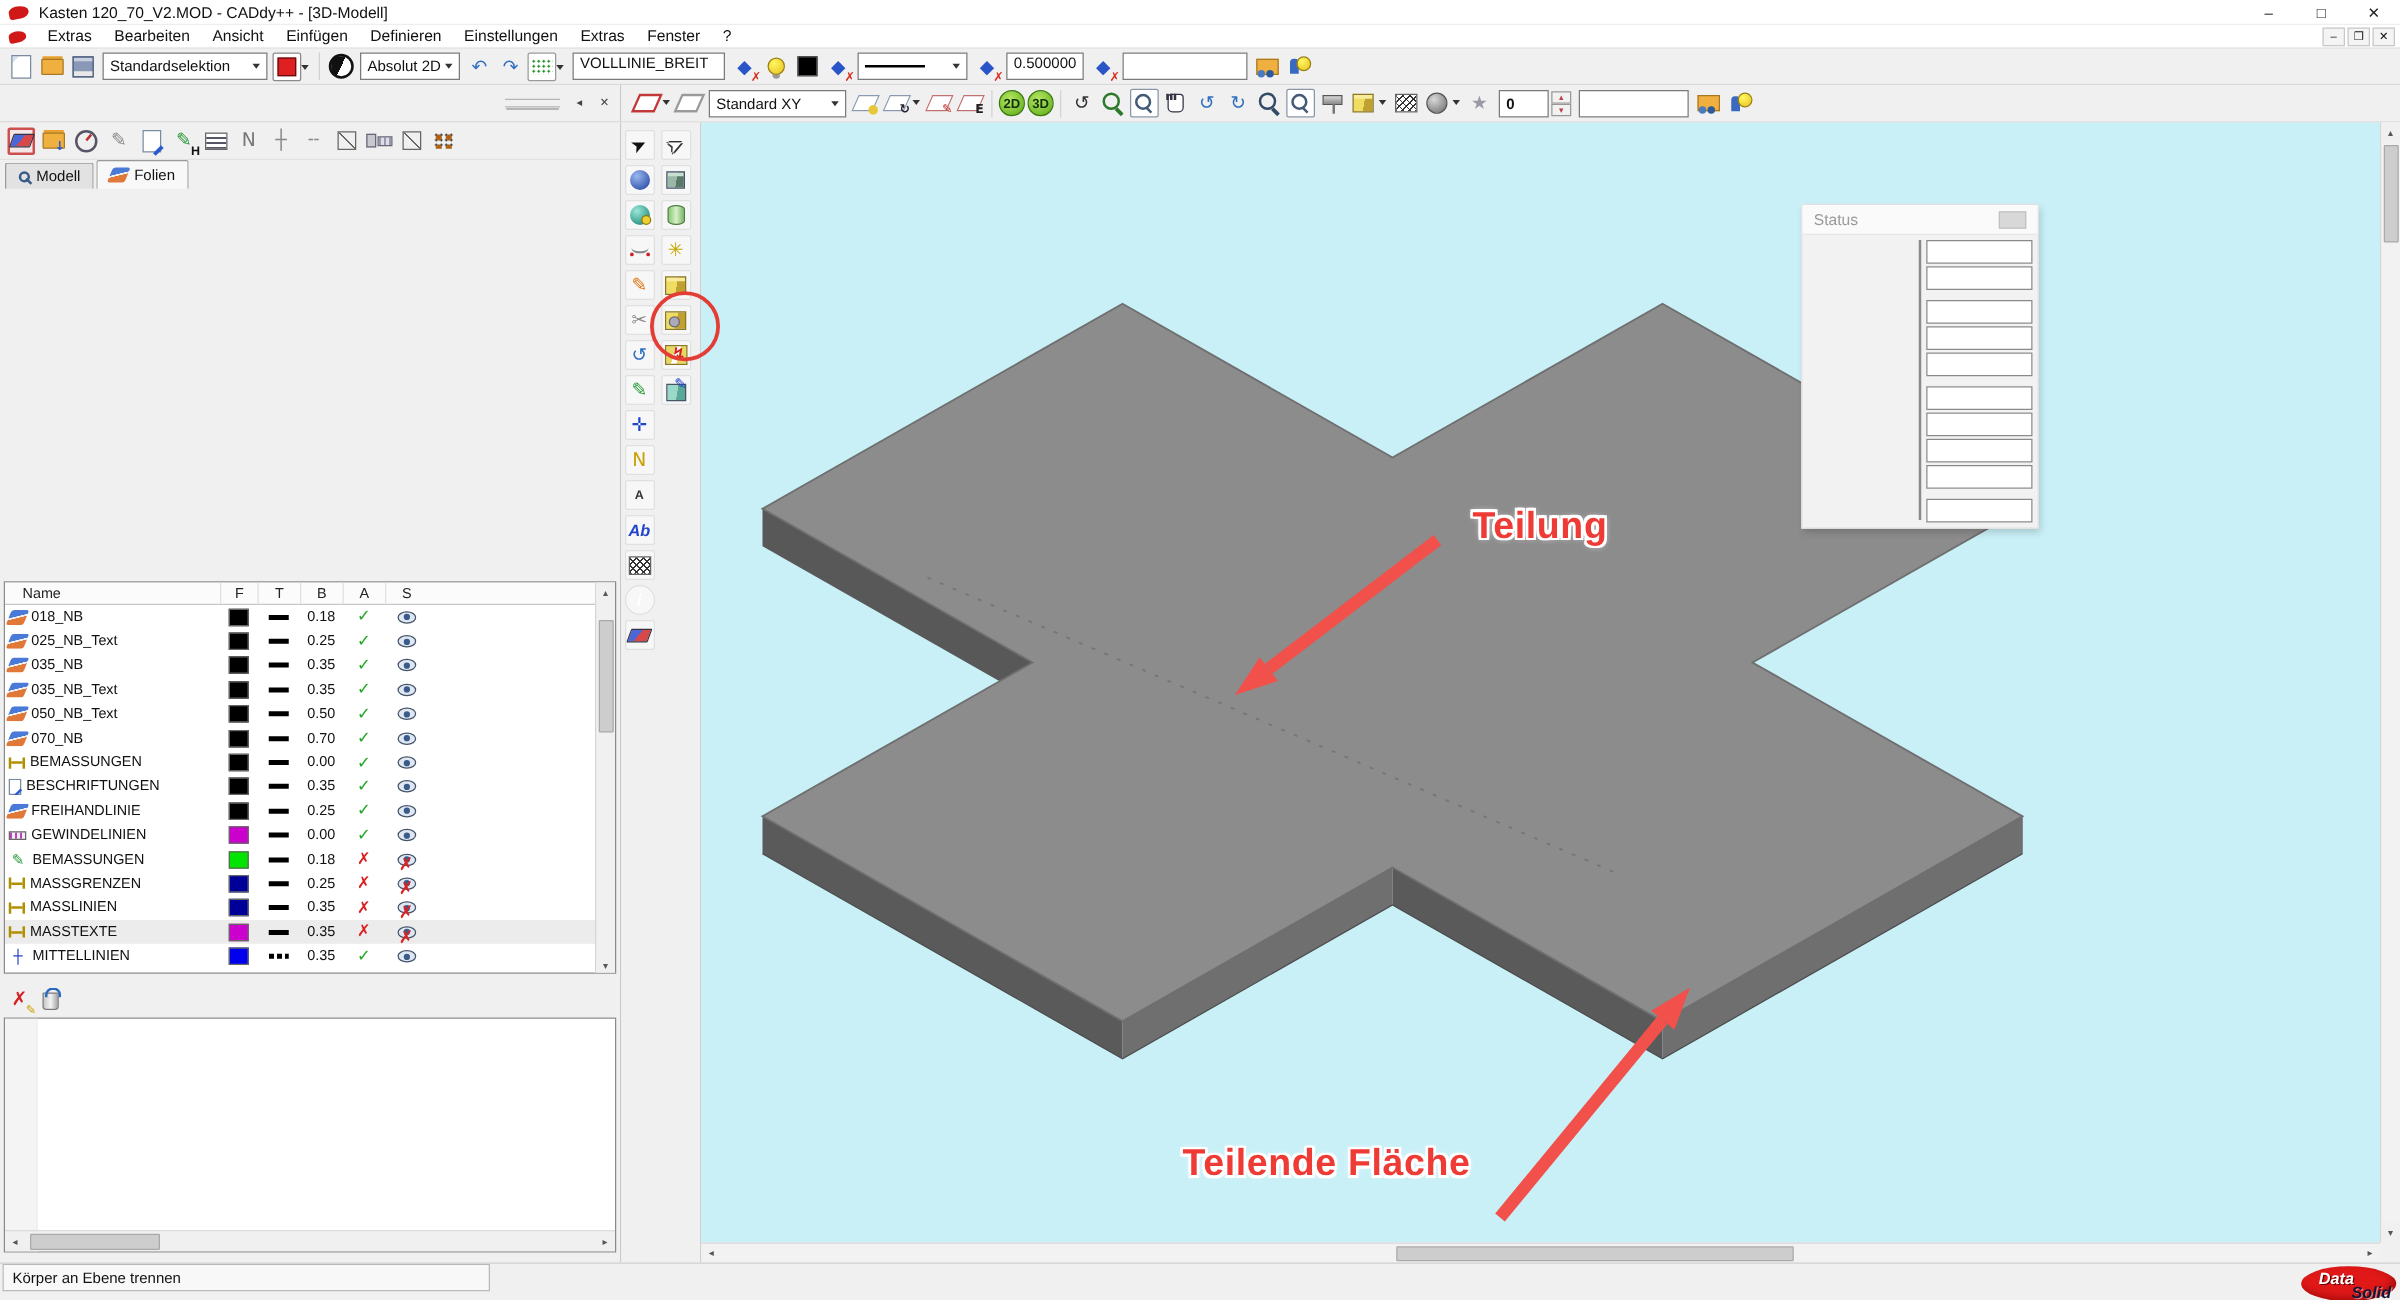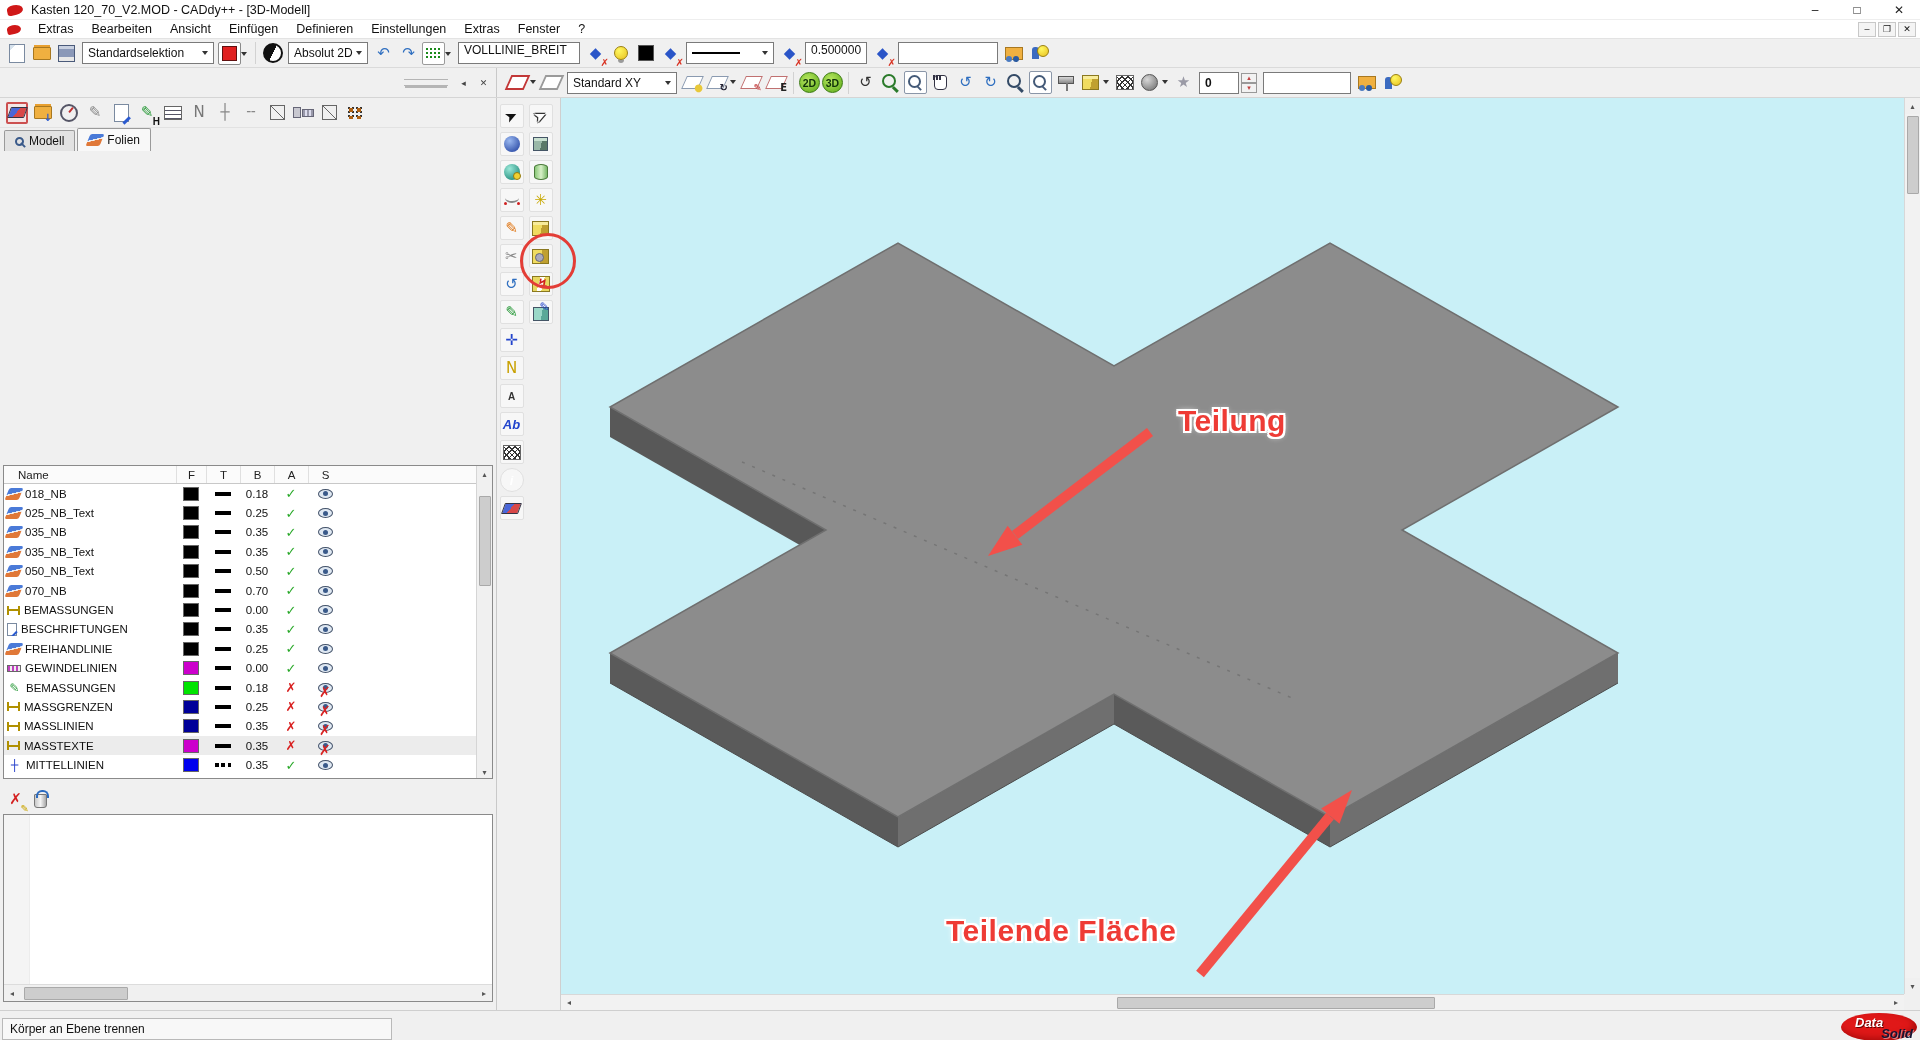--- a/index.html
+++ b/index.html
@@ -184,21 +184,21 @@
   .swcell{height:19px;background:#fff;border:1px solid #8a8a8a}
   .vp-hscroll{position:absolute;left:561px;top:896px;width:1343px;height:16px;background:#f2f2f2;display:flex;align-items:center;border-top:1px solid #d8d8d8}
   .vp-hscroll .hthumb{width:318px;height:12px;margin-left:540px}
   .vp-vscroll{position:absolute;left:1904px;top:0;width:16px;height:896px;background:#f2f2f2;border-left:1px solid #d8d8d8;display:flex;flex-direction:column;align-items:center}
   .vp-vscroll .sthumb{height:78px;margin-top:2px}
   .vp-vscroll .sarr.bottom{margin-top:auto}
   .vp-corner{position:absolute;left:1904px;top:896px;width:16px;height:16px;background:#f0f0f0}
   .redcircle{position:absolute;left:520px;top:135px;width:56px;height:56px;border:3.5px solid #e33d36;border-radius:50%;z-index:40}
 
   
-  .statusbar{position:absolute;left:0;top:1010px;width:1920px;height:30px;background:#f0f0f0;border-top:1px solid #cfcfcf;display:flex;align-items:flex-end}
+  .statusbar{position:absolute;left:0;top:1010px;width:1920px;height:30px;background:#f0f0f0;border-top:1px solid #cfcfcf;display:flex;align-items:flex-start}
   .seg{height:22px;border:1px solid #b9b9b9;background:#f8f8f8;display:flex;align-items:center;padding:0 7px;font-size:12px;white-space:nowrap;overflow:hidden}
   .s1{margin-left:2px;width:390px}
   .s2{margin-left:2px;width:1436px}
   .brand{position:absolute;right:3px;top:2px;width:76px;height:28px;background:#e01818;border-radius:50%;box-shadow:inset -3px -3px 6px rgba(120,0,0,.5)}
   .brand .b1{position:absolute;left:14px;top:2px;color:#fff;font-weight:bold;font-style:italic;font-size:13px;text-shadow:1px 1px 0 #600}
   .brand .b2{position:absolute;right:4px;bottom:0;color:#141434;font-weight:bold;font-style:italic;font-size:13px;text-shadow:1px 1px 0 rgba(255,255,255,.45)}
 </style>
 </head>
 <body>
 
@@ -801,20 +801,41 @@
 
         <g>
           <line x1="1150" y1="432" x2="1015" y2="535" stroke="#f2504a" stroke-width="10"></line>
           <polygon points="988,556 1007.7,525.8 1022.3,544.8" fill="#f2504a"></polygon>
           <line x1="1200" y1="974" x2="1330" y2="816" stroke="#f2504a" stroke-width="10"></line>
           <polygon points="1352,790 1339.5,823.8 1321.1,808.6" fill="#f2504a"></polygon>
         </g>
       </svg>
       <div class="vlabel l1">Teilung</div>
       <div class="vlabel l2">Teilende Fläche</div>
+      <div class="statuswin">
+        <div class="swtitle">
+          <span>Status</span>
+          <span class="swbtn"></span>
+        </div>
+        <div class="swbody">
+          <div class="swdiv"></div>
+          <div class="swcells" id="swcells">
+              <div class="swcell" style="margin-bottom: 2px;"></div>
+              <div class="swcell" style="margin-bottom: 8px;"></div>
+              <div class="swcell" style="margin-bottom: 2px;"></div>
+              <div class="swcell" style="margin-bottom: 2px;"></div>
+              <div class="swcell" style="margin-bottom: 8px;"></div>
+              <div class="swcell" style="margin-bottom: 2px;"></div>
+              <div class="swcell" style="margin-bottom: 2px;"></div>
+              <div class="swcell" style="margin-bottom: 2px;"></div>
+              <div class="swcell" style="margin-bottom: 8px;"></div>
+              <div class="swcell" style="margin-bottom: 0px;"></div>
+            </div>
+        </div>
+      </div>
     </div>
 
     <div class="vp-hscroll hscroll">
       <span class="hsarr">◂</span>
       <span class="hthumb"></span>
       <span class="hsarr right">▸</span>
     </div>
     <div class="vp-vscroll">
       <span class="sarr">▴</span>
       <span class="sthumb"></span>

